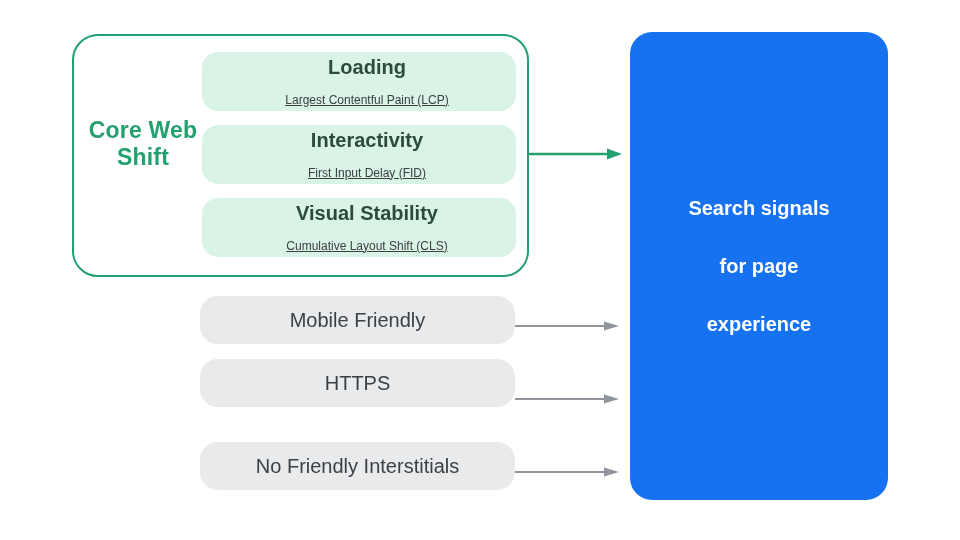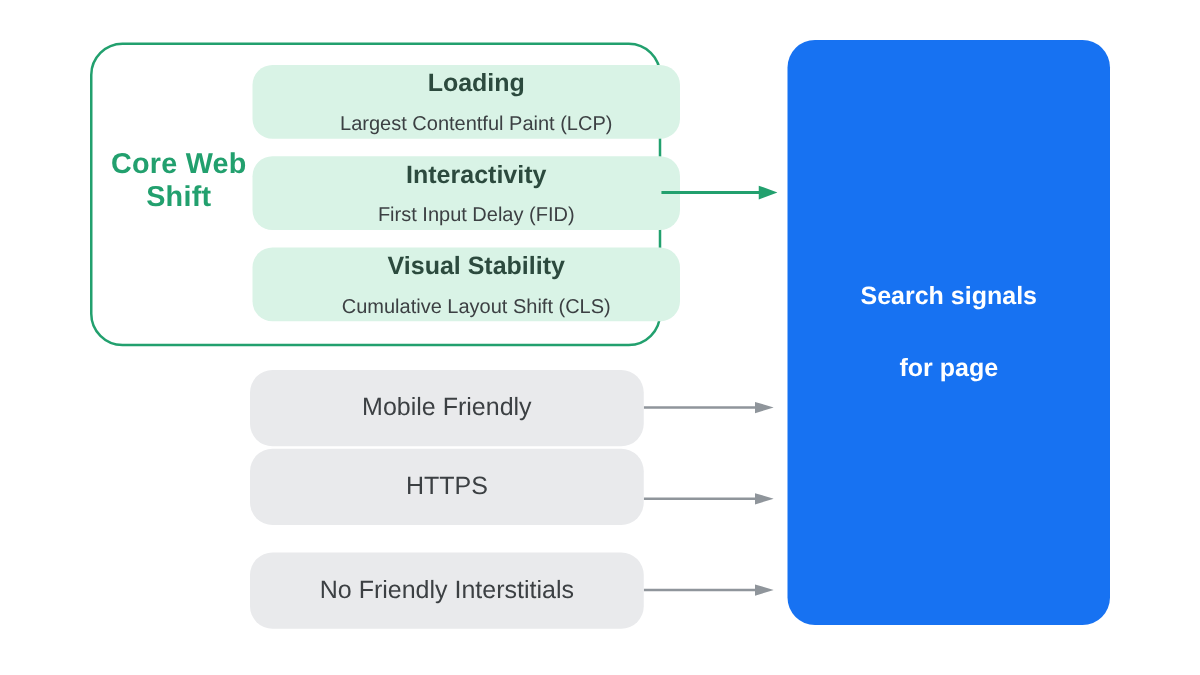--- a/index.html
+++ b/index.html
@@ -16,33 +16,33 @@
   .cwv-group{
     position:absolute;left:72px;top:34px;width:457px;height:243px;
     border:2px solid var(--green);border-radius:26px;background:transparent;
   }
   .cwv-label{
     position:absolute;left:6px;top:81px;width:126px;
     color:var(--green);font-size:23px;font-weight:700;line-height:27px;
     text-align:center;letter-spacing:.2px;
   }
   .vital-box{
-    position:absolute;left:128px;width:342px;height:59px;border-radius:16px;
+    position:absolute;left:128px;width:314px;height:59px;border-radius:16px;
     background:var(--mint);display:flex;flex-direction:column;
     align-items:center;justify-content:center;gap:14px;padding-left:16px;
   }
   .vital-box.v1{top:16px}
   .vital-box.v2{top:89px}
   .vital-box.v3{top:162px}
   .vital-title{color:var(--title_dark);font-size:20px;font-weight:600;line-height:22px;}
-  .vital-sub{color:var(--text_dark);font-size:16px;font-weight:400;line-height:16px;}
+  .vital-sub{color:var(--text_dark);font-size:12px;font-weight:400;line-height:16px;text-decoration:underline;}
 
   
   .signal-box{
-    position:absolute;left:200px;width:315px;height:61px;border-radius:18px;
+    position:absolute;left:200px;width:315px;height:48px;border-radius:18px;
     background:var(--gray_box);display:flex;align-items:center;justify-content:center;
   }
   .signal-box.s1{top:296px}
   .signal-box.s2{top:359px}
   .signal-box.s3{top:442px}
   .signal-label{color:var(--text_dark);font-size:20px;font-weight:400;}
 
   
   .result-box{
     position:absolute;left:630px;top:32px;width:258px;height:468px;
@@ -111,15 +111,16 @@
     <div class="signal-label">No Friendly Interstitials</div>
   </div>
   <svg class="arrow arrow-gray a3" width="104" height="14" viewBox="0 0 104 14" aria-hidden="true">
     <line x1="0" y1="7" x2="90" y2="7"></line>
     <polygon points="89,2.5 104,7 89,11.5"></polygon>
   </svg>
 
   <div class="result-box">
     <div class="result-line">Search signals</div>
     <div class="result-line">for page</div>
+    <div class="result-line">experience</div>
   </div>
 
 </div>
 
 </body></html>

